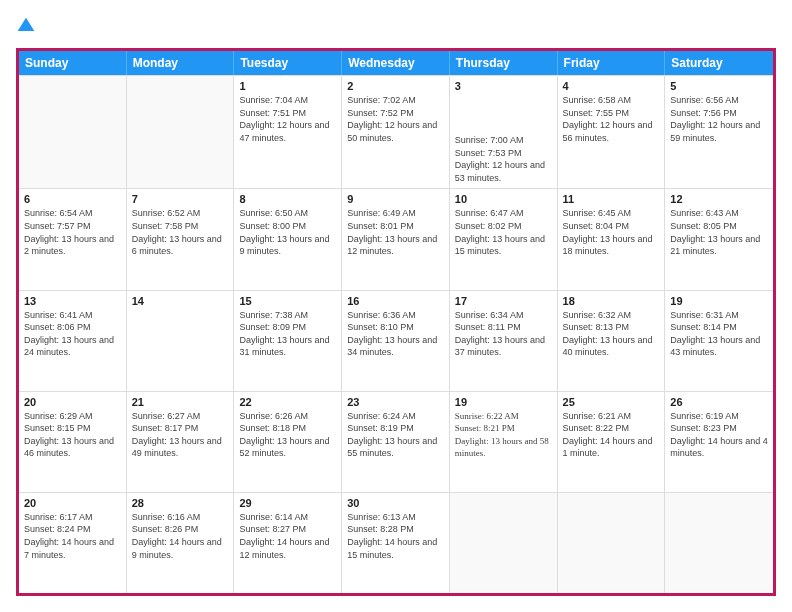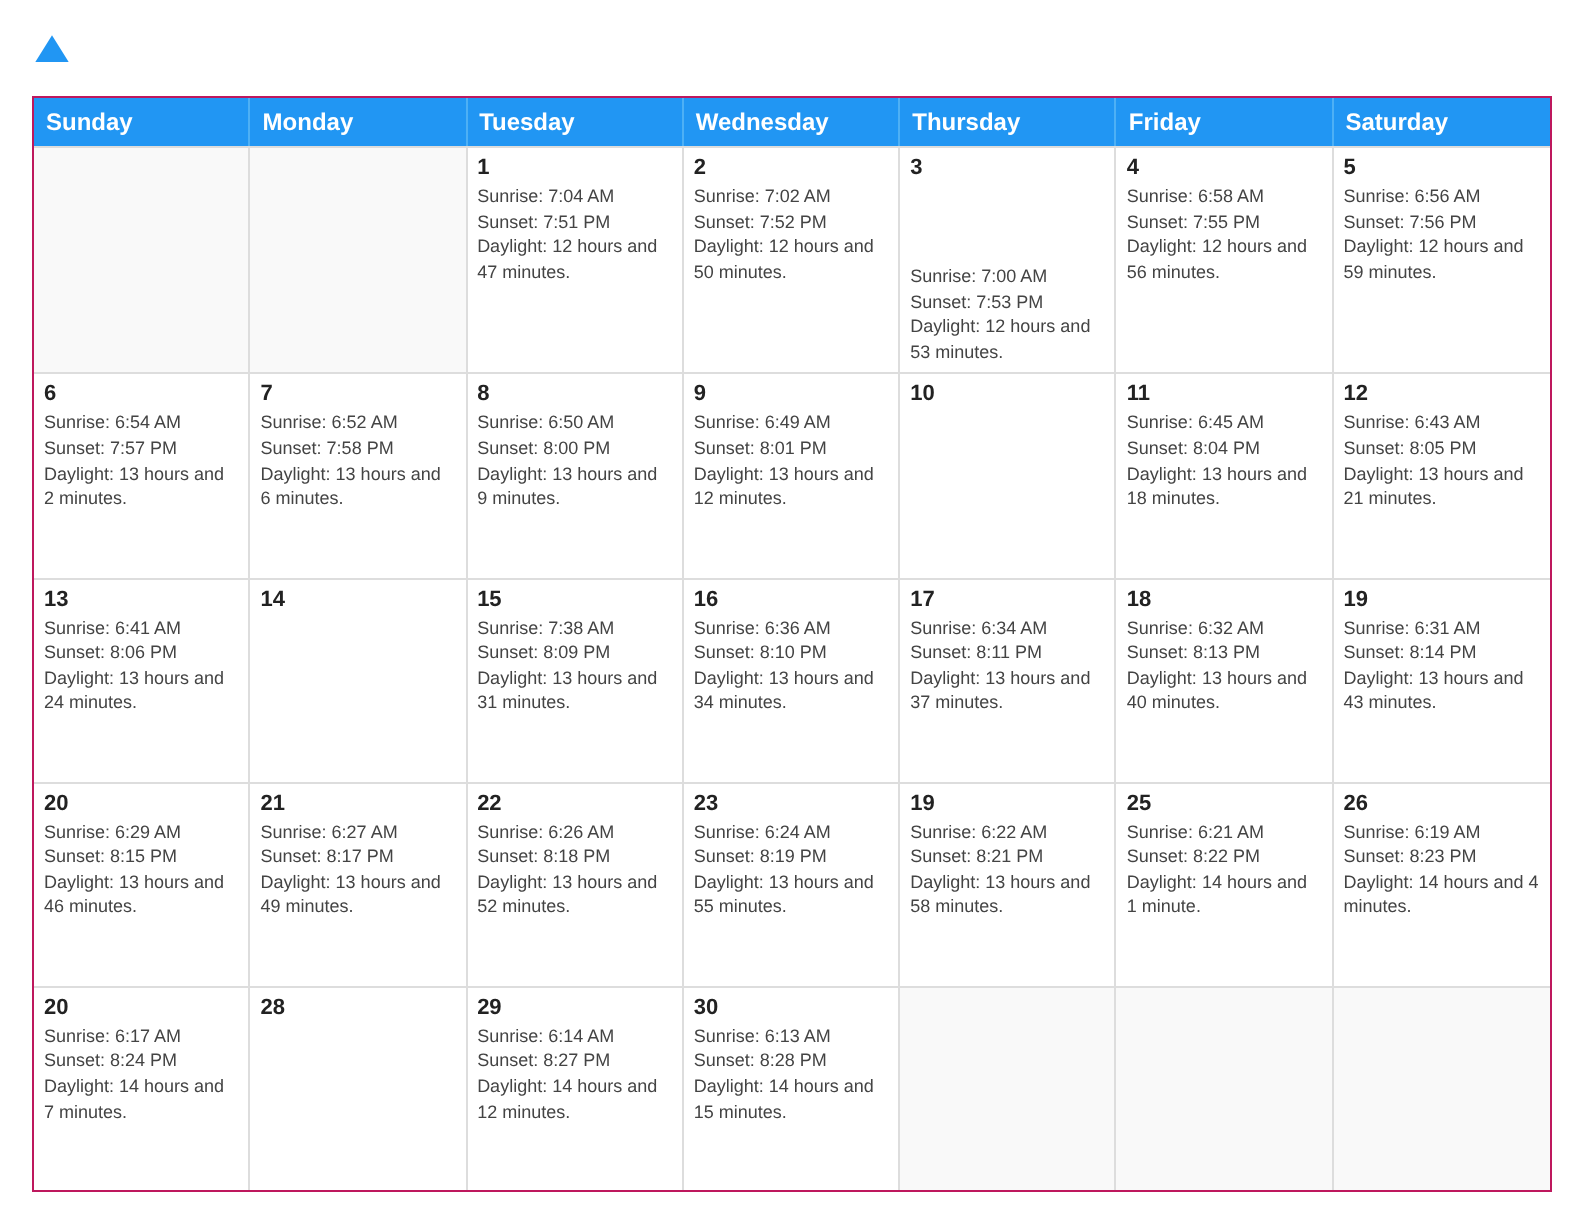--- a/index.html
+++ b/index.html
@@ -56,21 +56,21 @@
       color: #333;
     }
     .subtitle {
       font-size: 15px;
       color: #555;
     }
     .calendar {
       flex: 1;
       display: flex;
       flex-direction: column;
-      border: 1px solid #be185d;
+      border: 3px solid #be185d;
     }
     .cal-header-row {
       display: grid;
       grid-template-columns: repeat(7, 1fr);
       background: #2196F3;
     }
     .cal-header-cell {
       color: #fff;
       font-size: 12px;
       font-weight: bold;
@@ -197,20 +197,23 @@
 Daylight: 13 hours and 9 minutes.</div>
           </div>
           <div class="cal-cell">
             <div class="day-number">9</div>
             <div class="cell-text" style="white-space: pre-line;">Sunrise: 6:49 AM
 Sunset: 8:01 PM
 Daylight: 13 hours and 12 minutes.</div>
           </div>
           <div class="cal-cell">
             <div class="day-number">10</div>
+            <div class="cell-text" style="white-space: pre-line;">Sunrise: 6:47 AM
+Sunset: 8:02 PM
+Daylight: 13 hours and 15 minutes.</div>
           </div>
           <div class="cal-cell">
             <div class="day-number">11</div>
             <div class="cell-text" style="white-space: pre-line;">Sunrise: 6:45 AM
 Sunset: 8:04 PM
 Daylight: 13 hours and 18 minutes.</div>
           </div>
           <div class="cal-cell">
             <div class="day-number">12</div>
             <div class="cell-text" style="white-space: pre-line;">Sunrise: 6:43 AM
@@ -279,21 +282,21 @@
 Daylight: 13 hours and 52 minutes.</div>
           </div>
           <div class="cal-cell">
             <div class="day-number">23</div>
             <div class="cell-text" style="white-space: pre-line;">Sunrise: 6:24 AM
 Sunset: 8:19 PM
 Daylight: 13 hours and 55 minutes.</div>
           </div>
           <div class="cal-cell">
             <div class="day-number">19</div>
-            <div class="cell-text" style="white-space: pre-line;">Sunrise: 6:22 AM
+            <div class="cell-text" style="white-space: pre-line; font-family: Liberation Serif, serif;">Sunrise: 6:22 AM
 Sunset: 8:21 PM
 Daylight: 13 hours and 58 minutes.</div>
           </div>
           <div class="cal-cell">
             <div class="day-number">25</div>
             <div class="cell-text" style="white-space: pre-line;">Sunrise: 6:21 AM
 Sunset: 8:22 PM
 Daylight: 14 hours and 1 minute.</div>
           </div>
           <div class="cal-cell">
@@ -305,20 +308,23 @@
         </div>
         <div class="cal-row">
           <div class="cal-cell">
             <div class="day-number">20</div>
             <div class="cell-text" style="white-space: pre-line;">Sunrise: 6:17 AM
 Sunset: 8:24 PM
 Daylight: 14 hours and 7 minutes.</div>
           </div>
           <div class="cal-cell">
             <div class="day-number">28</div>
+            <div class="cell-text" style="white-space: pre-line;">Sunrise: 6:16 AM
+Sunset: 8:26 PM
+Daylight: 14 hours and 9 minutes.</div>
           </div>
           <div class="cal-cell">
             <div class="day-number">29</div>
             <div class="cell-text" style="white-space: pre-line;">Sunrise: 6:14 AM
 Sunset: 8:27 PM
 Daylight: 14 hours and 12 minutes.</div>
           </div>
           <div class="cal-cell">
             <div class="day-number">30</div>
             <div class="cell-text" style="white-space: pre-line;">Sunrise: 6:13 AM

